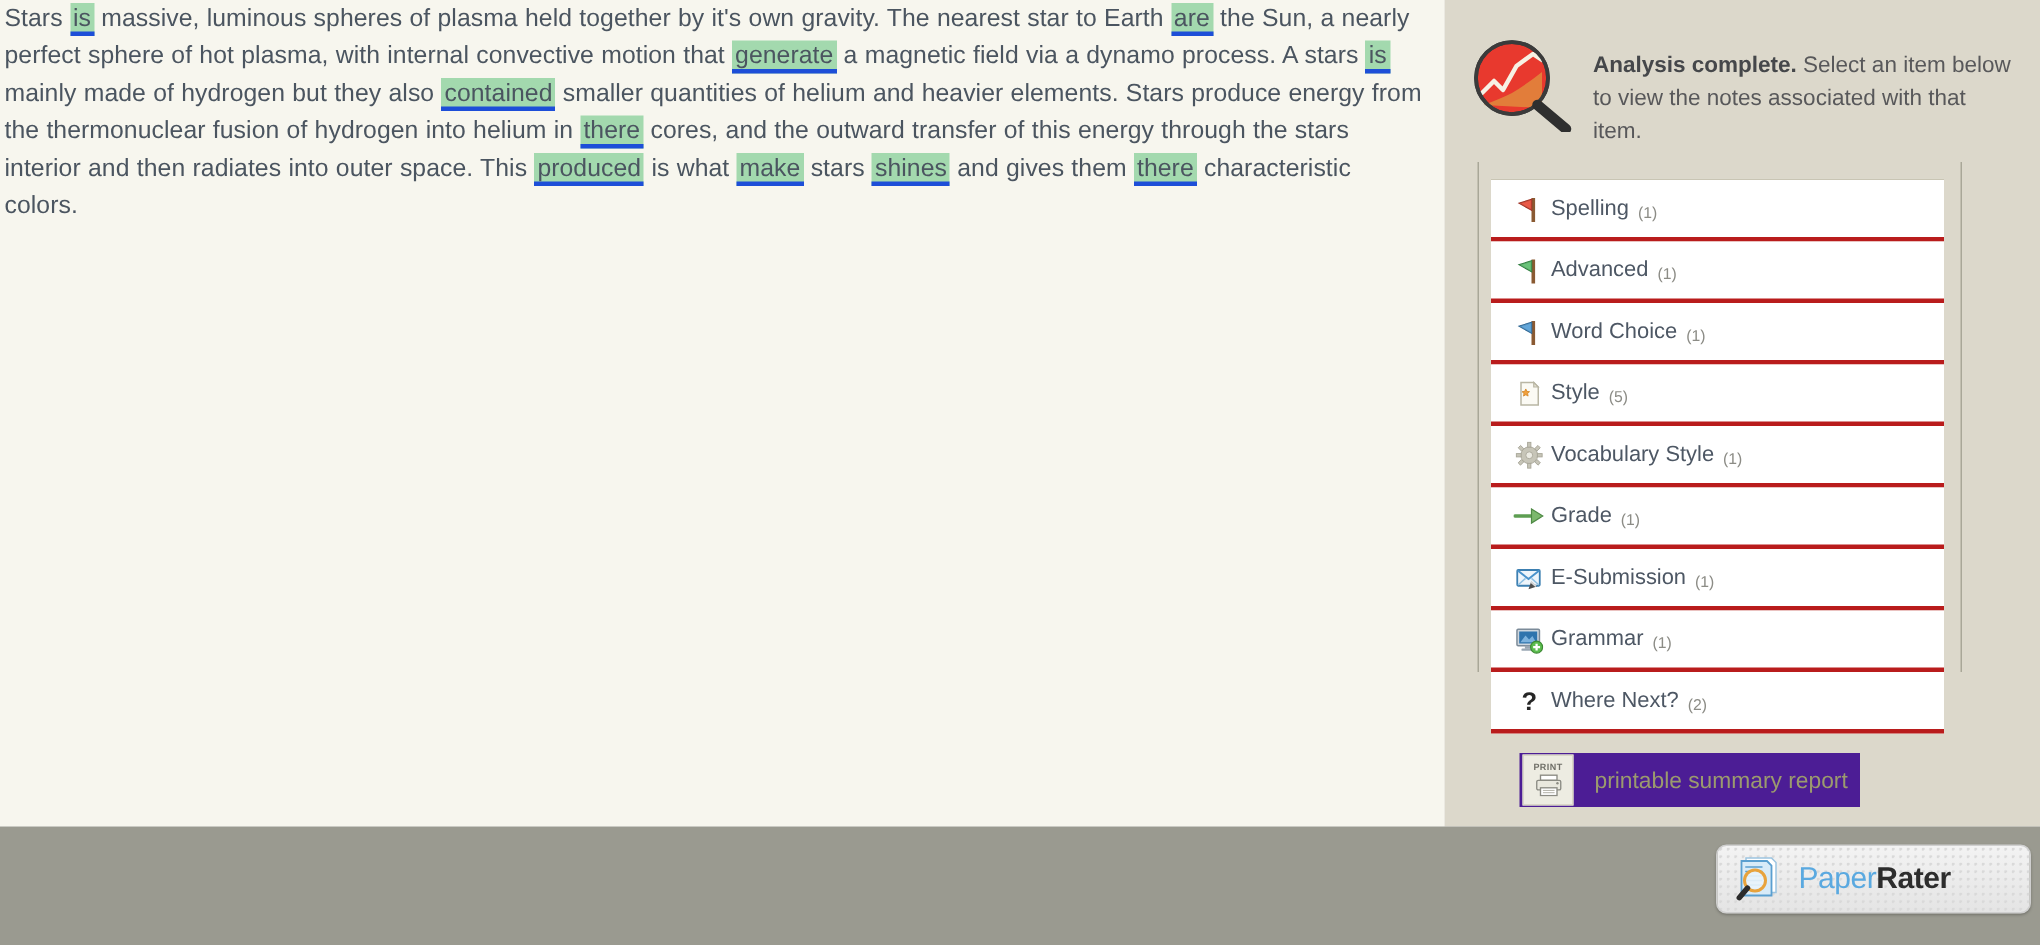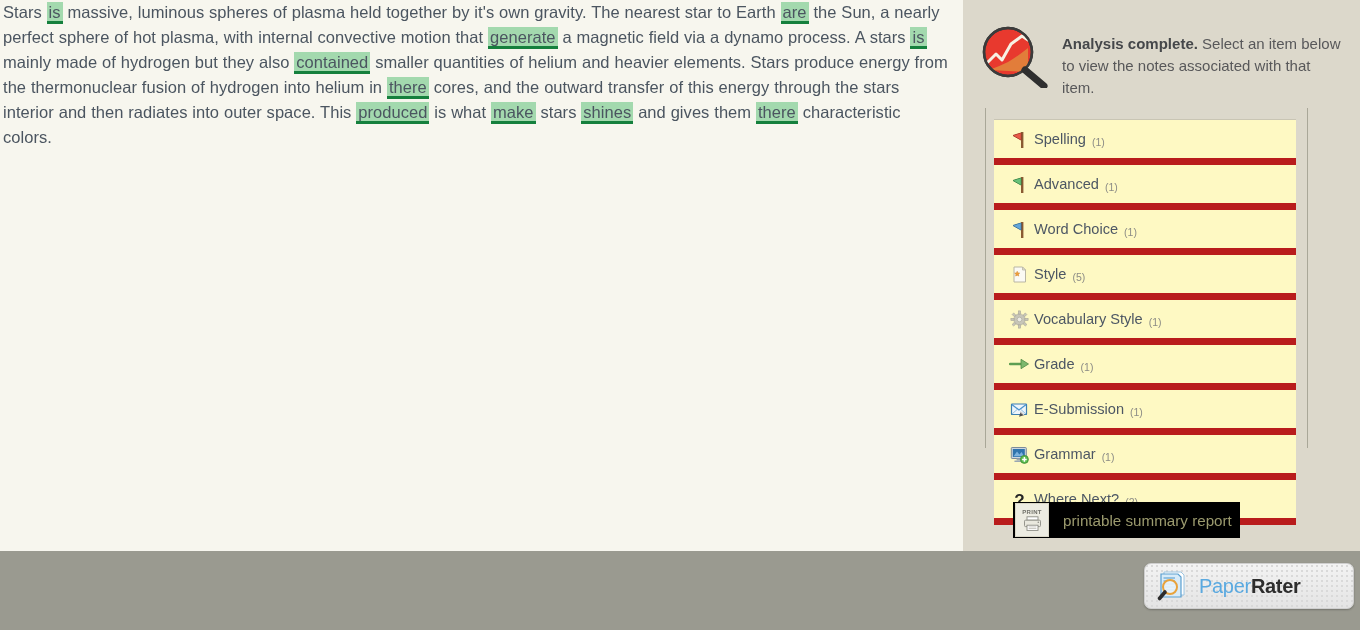--- a/index.html
+++ b/index.html
@@ -30,21 +30,21 @@
     top: 0px;
     width: 945px;
     font-size: 16.5px;
     line-height: 25px;
     color: #4b5560;
     letter-spacing: 0.05px;
     word-spacing: 0.2px;
   }
   .hl {
     background: #a3d9ae;
-    border-bottom: 3px solid #15803d;
+    border-bottom: 3px solid #1d4ed8;
     padding: 1px 2px 0 2px;
     color: #4b5560;
   }
 
   
   #sidebar {
     position: absolute;
     left: 963px; top: 0;
     width: 397px;
     height: 551px;
@@ -85,22 +85,22 @@
   
   #item-list {
     position: absolute;
     left: 31px;
     top: 119px;
     width: 302px;
   }
   .item-row {
     position: relative;
     height: 38px;
-    background: #fef9c3;
-    border-bottom: 7px solid #b91c1c;
+    background: #ffffff;
+    border-bottom: 3px solid #b91c1c;
     display: flex;
     align-items: center;
     cursor: pointer;
   }
   .item-row:first-child { border-top: 1px solid #c9c5b4; }
   .item-icon {
     width: 30px;
     margin-left: 10px;
     display: flex;
     align-items: center;
@@ -121,21 +121,21 @@
   }
 
   
   #print-report {
     position: absolute;
     left: 50px;
     top: 502px;
     height: 36px;
     display: flex;
     align-items: center;
-    background: #000000;
+    background: #4c1d95;
     padding-right: 8px;
     cursor: pointer;
   }
   #print-icon-box {
     width: 34px; height: 34px;
     margin-left: 2px;
     background: #edece2;
     border: 1px solid #dad7c7;
     box-sizing: border-box;
     display: flex;

